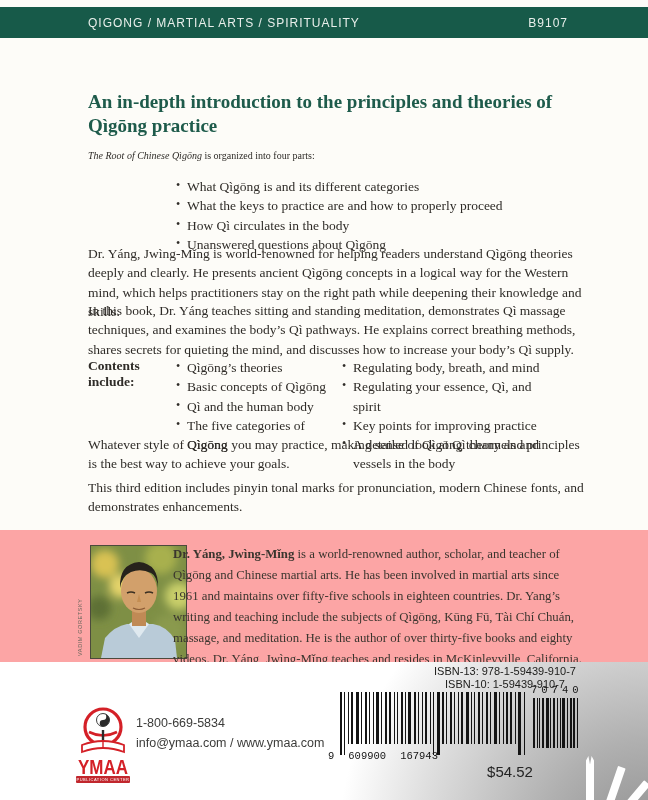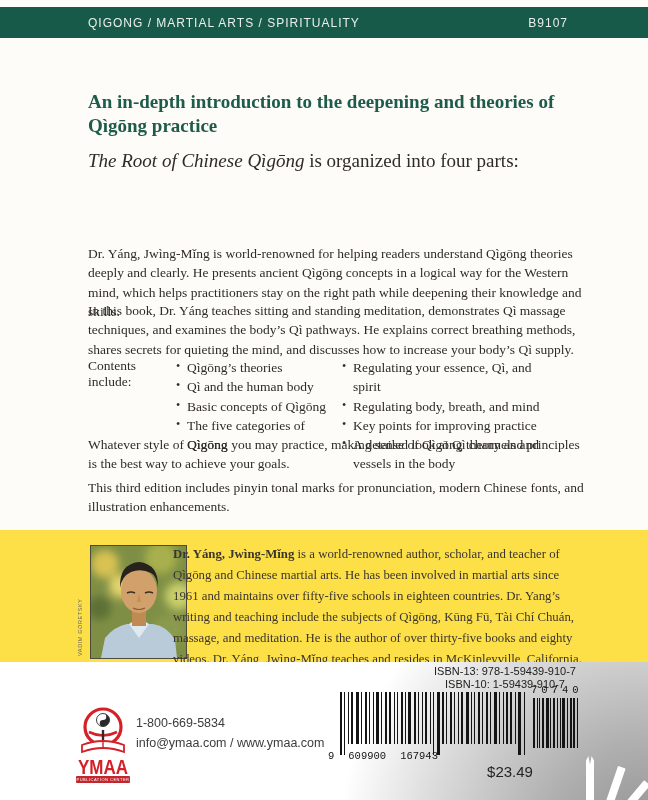--- a/index.html
+++ b/index.html
@@ -10,42 +10,42 @@
   
   .topbar{position:absolute;left:0;top:7px;width:648px;height:31px;background:#175a49;
           display:flex;align-items:center;justify-content:space-between;
           padding:0 80px 0 88px;box-sizing:border-box;
           font-family:"Liberation Sans",sans-serif;font-size:12px;letter-spacing:1px;color:#e9efeb;}
 
   
   .heading{position:absolute;left:88px;top:90px;width:490px;
            font-size:19px;line-height:24px;font-weight:bold;color:#1e5b4b;}
 
-  .intro{position:absolute;left:88px;top:150px;width:500px;font-size:19px;}
+  .intro{position:absolute;left:88px;top:150px;width:500px;font-size:10px;}
   .intro .t{font-style:italic;}
 
   ul.blist{list-style:none;margin:0;padding:0;font-size:13.5px;line-height:19.3px;}
   ul.blist li{position:relative;padding-left:11px;}
   ul.blist li::before{content:"•";position:absolute;left:0;top:-1px;font-size:12px;color:#2f2c28;}
 
   .parts{position:absolute;left:176px;top:177px;width:420px;}
 
   .para{position:absolute;left:88px;width:500px;font-size:13.5px;line-height:19.3px;}
   .p1{top:244px;}
   .p2{top:301px;}
   .p3{top:435px;}
   .p4{top:478px;}
 
   .contents{position:absolute;left:88px;top:358px;width:500px;display:flex;font-size:13.5px;}
-  .contents .lbl{width:88px;flex:none;}
+  .contents .lbl{width:88px;flex:none;font-weight:bold;}
   .contents .col1{width:166px;flex:none;}
   .contents .col2{width:210px;flex:none;}
 
   
-  .bio-band{position:absolute;left:0;top:530px;width:648px;height:132px;background:#fde047;}
+  .bio-band{position:absolute;left:0;top:530px;width:648px;height:132px;background:#fca5a5;}
   .photo-credit{position:absolute;left:77px;top:18px;height:108px;
                 writing-mode:vertical-rl;transform:rotate(180deg);
                 font-family:"Liberation Sans",sans-serif;font-size:5.5px;letter-spacing:.6px;color:#6b665c;}
   .photo{position:absolute;left:90px;top:15px;width:95px;height:112px;
          border:1px solid #4c4a3c;box-sizing:content-box;}
   .bio-text{position:absolute;left:173px;top:14px;width:412px;
             font-size:12.8px;line-height:21px;color:#3a352e;}
   .bio-text .b{font-weight:bold;}
 
   
@@ -88,48 +88,54 @@
 </head>
 <body>
 
 <div class="page">
 
   <div class="topbar">
     <span>QIGONG / MARTIAL ARTS / SPIRITUALITY</span>
     <span>B9107</span>
   </div>
 
-  <div class="heading">An in-depth introduction to the deepening and theories of Qìgōng practice</div>
+  <div class="heading">An in-depth introduction to the principles and theories of Qìgōng practice</div>
 
   <div class="intro">
     <span class="t">The Root of Chinese Qìgōng</span><span> is organized into four parts:</span>
   </div>
 
+  <ul class="blist parts">
+      <li>What Qìgōng is and its different categories</li>
+      <li>What the keys to practice are and how to properly proceed</li>
+      <li>How Qì circulates in the body</li>
+      <li>Unanswered questions about Qìgōng</li>
+    </ul>
 
   <div class="para p1">Dr. Yáng, Jwìng-Mǐng is world-renowned for helping readers understand Qìgōng theories deeply and clearly. He presents ancient Qìgōng concepts in a logical way for the Western mind, which helps practitioners stay on the right path while deepening their knowledge and skills.</div>
   <div class="para p2">In this book, Dr. Yáng teaches sitting and standing meditation, demonstrates Qì massage techniques, and examines the body’s Qì pathways. He explains correct breathing methods, shares secrets for quieting the mind, and discusses how to increase your body’s Qì supply.</div>
 
   <div class="contents">
     <div class="lbl">Contents include:</div>
     <ul class="blist col1">
         <li>Qìgōng’s theories</li>
+        <li>Basic concepts of Qìgōng</li>
         <li>Qì and the human body</li>
-        <li>Basic concepts of Qìgōng</li>
         <li>The five categories of Qìgōng</li>
       </ul>
     <ul class="blist col2">
+        <li>Regulating body, breath, and mind</li>
         <li>Regulating your essence, Qì, and spirit</li>
-        <li>Regulating body, breath, and mind</li>
         <li>Key points for improving practice</li>
         <li>A detailed look at Qì channels and vessels in the body</li>
       </ul>
   </div>
 
   <div class="para p3">Whatever style of Qìgōng you may practice, making sense of Qìgōng theory and principles is the best way to achieve your goals.</div>
-  <div class="para p4">This third edition includes pinyin tonal marks for pronunciation, modern Chinese fonts, and illustration enhancements.</div>
+  <div class="para p4">This third edition includes pinyin tonal marks for pronunciation, modern Chinese fonts, and demonstrates enhancements.</div>
 
   <div class="bio-band">
     <div class="photo-credit">VADIM GORETSKY</div>
     <div class="photo">
       <svg width="95" height="112" viewBox="0 0 95 112">
         <defs>
             <filter id="blur1">
               <feGaussianBlur stdDeviation="4"></feGaussianBlur>
             </filter>
           </defs>
@@ -230,21 +236,21 @@
         <div style="flex: 0 0 auto; background: rgb(20, 20, 20); width: 2px; height: 50px;"></div>
         <div style="flex: 0 0 auto; background: rgb(20, 20, 20); width: 1px; height: 50px;"></div>
         <div style="flex: 0 0 auto; background: rgb(20, 20, 20); width: 1px; height: 50px;"></div>
         <div style="flex: 0 0 auto; background: rgb(20, 20, 20); width: 3px; height: 50px;"></div>
         <div style="flex: 0 0 auto; background: rgb(20, 20, 20); width: 1px; height: 50px;"></div>
         <div style="flex: 0 0 auto; background: rgb(20, 20, 20); width: 2px; height: 50px;"></div>
         <div style="flex: 0 0 auto; background: rgb(20, 20, 20); width: 2px; height: 50px;"></div>
         <div style="flex: 0 0 auto; background: rgb(20, 20, 20); width: 1px; height: 50px;"></div>
       </div>
 
-    <div class="price">$23.49</div>
+    <div class="price">$54.52</div>
 
     <div class="book bk1"></div>
     <div class="book bk2"></div>
     <div class="book bk3"></div>
     <div class="book bk4"></div>
 
     <div class="logo">
       <svg width="52" height="50" viewBox="0 0 52 50">
         <circle cx="26" cy="21" r="18" fill="#fff" stroke="#d42027" stroke-width="3.2"></circle>
         <g transform="translate(26,14)">

